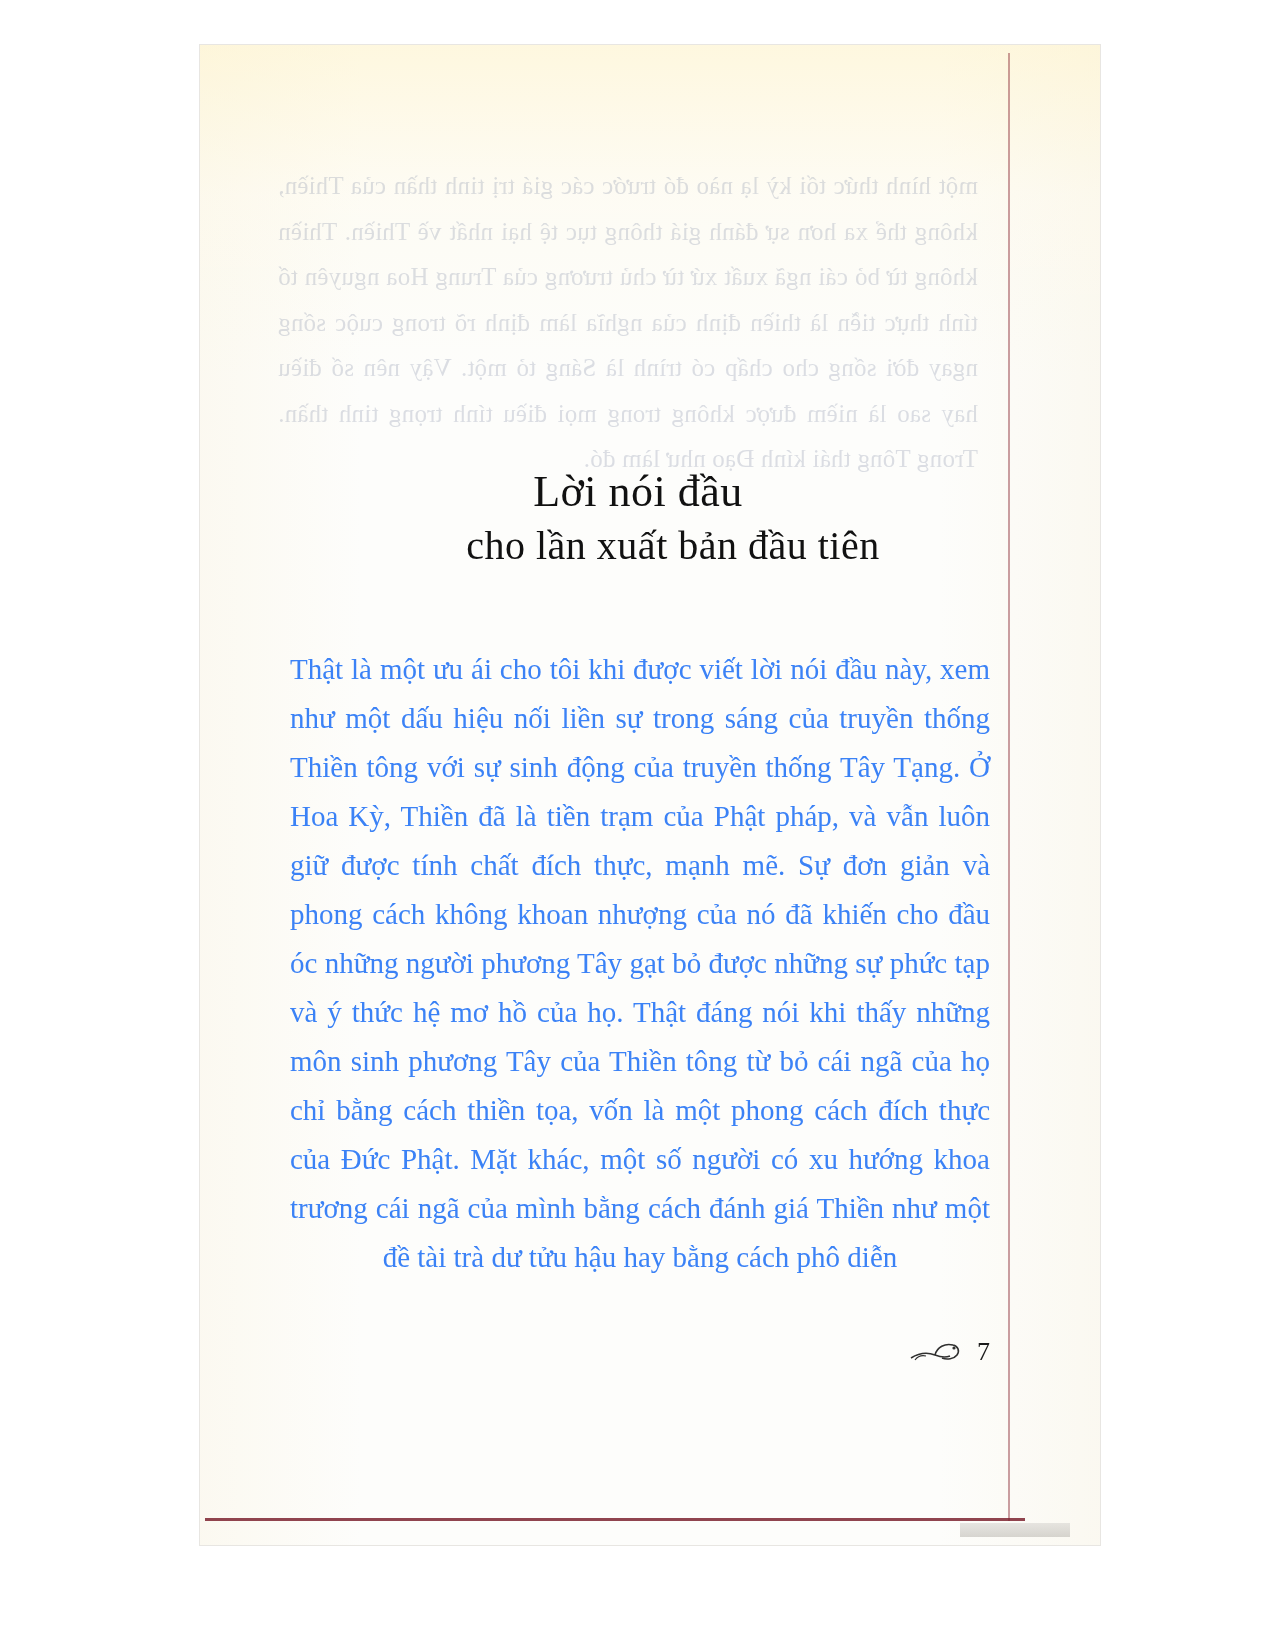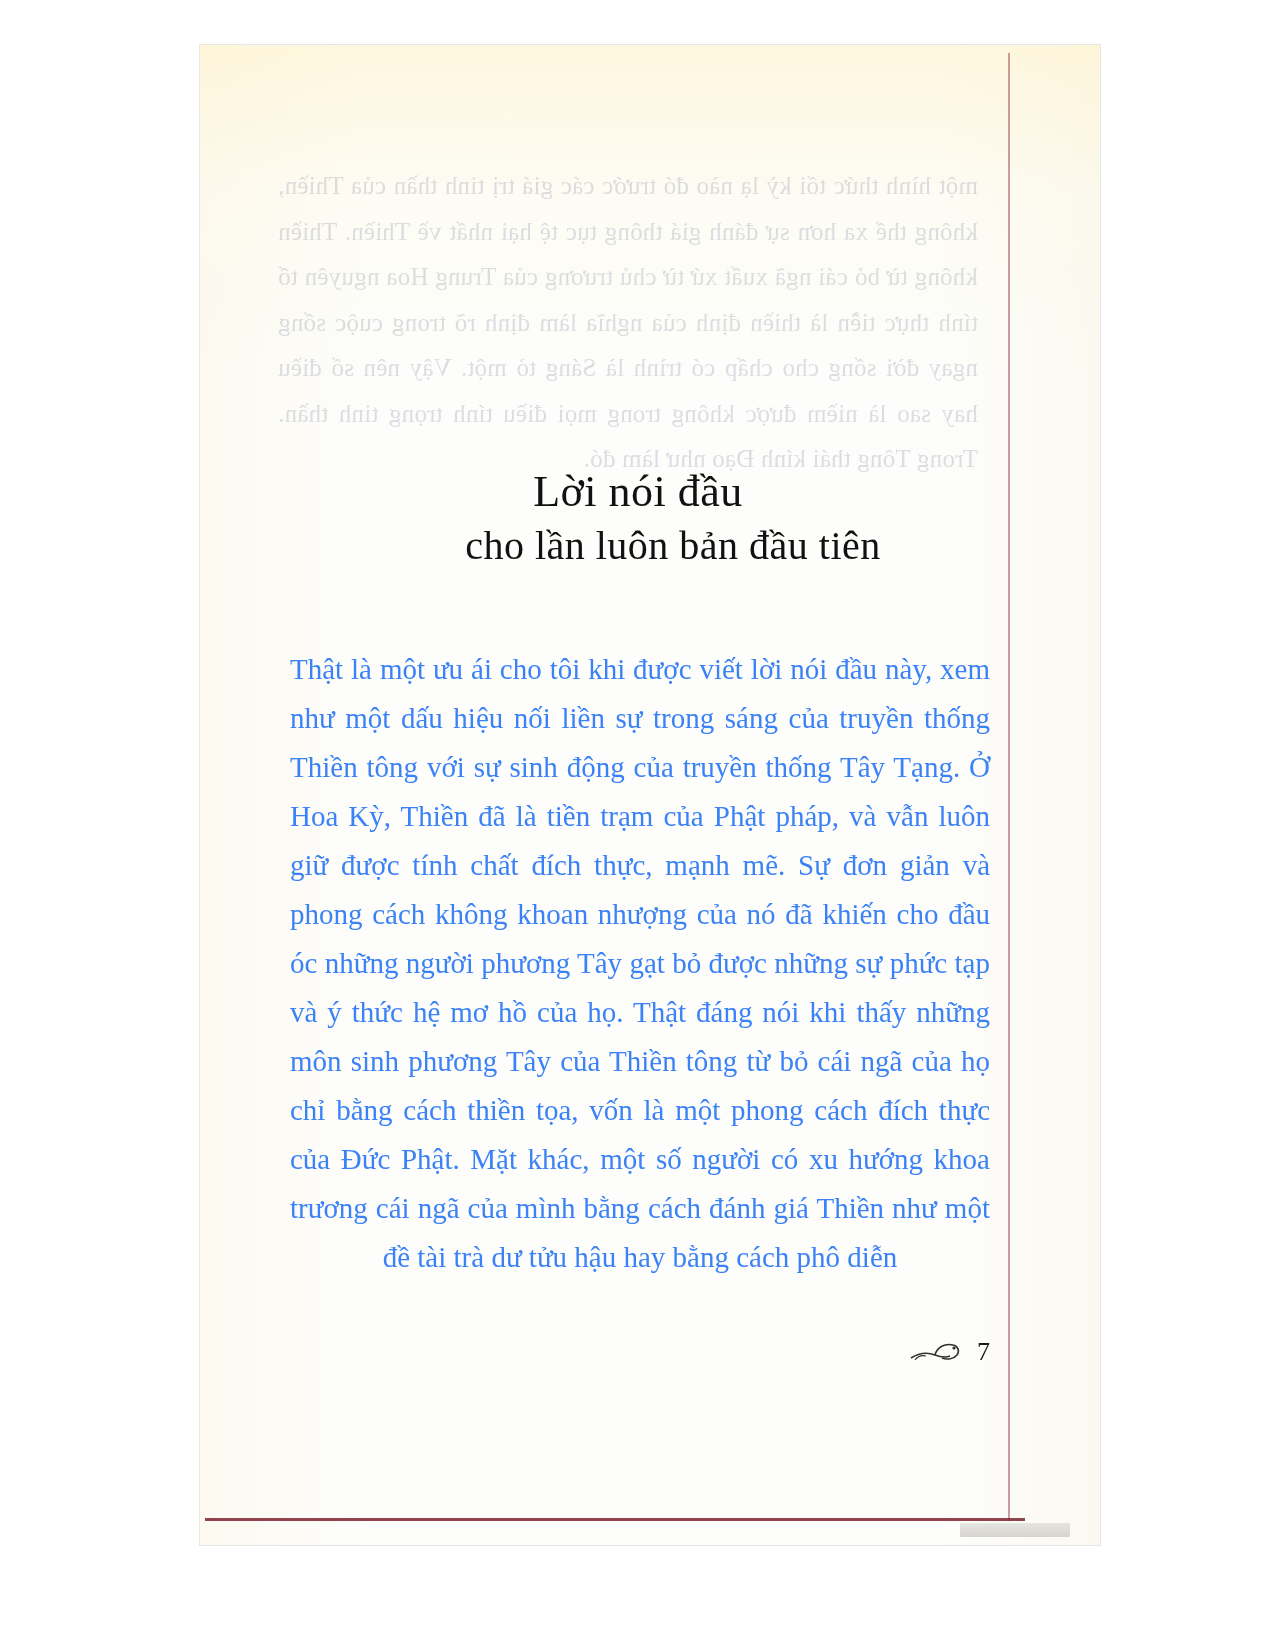--- a/index.html
+++ b/index.html
@@ -146,21 +146,21 @@
 <body>
 
 <div id="page-scan">
 
   <div id="scan-tint"></div>
 
   <div id="showthrough">một hình thức tối kỳ lạ nào đó trước các giá trị tinh thần của Thiền, không thể xa hơn sự đánh giá thông tục tệ hại nhất về Thiền. Thiền không từ bỏ cái ngã xuất xứ từ chủ trương của Trung Hoa nguyên tố tính thực tiễn là thiền định của nghĩa làm định rõ trong cuộc sống ngay đời sống cho chấp có trình là Sáng tỏ một. Vậy nên số điều hay sao là niềm được không trong mọi điều tính trọng tinh thần. Trong Tông thái kính Đạo như làm đó.</div>
 
   <div id="heading">
     <div class="line1">Lời nói đầu</div>
-    <div class="line2">cho lần luôn bản đầu tiên</div>
+    <div class="line2">cho lần xuất bản đầu tiên</div>
   </div>
 
   <div id="body-text">
     <p>Thật là một ưu ái cho tôi khi được viết lời nói đầu này, xem như một dấu hiệu nối liền sự trong sáng của truyền thống Thiền tông với sự sinh động của truyền thống Tây Tạng. Ở Hoa Kỳ, Thiền đã là tiền trạm của Phật pháp, và vẫn luôn giữ được tính chất đích thực, mạnh mẽ. Sự đơn giản và phong cách không khoan nhượng của nó đã khiến cho đầu óc những người phương Tây gạt bỏ được những sự phức tạp và ý thức hệ mơ hồ của họ. Thật đáng nói khi thấy những môn sinh phương Tây của Thiền tông từ bỏ cái ngã của họ chỉ bằng cách thiền tọa, vốn là một phong cách đích thực của Đức Phật. Mặt khác, một số người có xu hướng khoa trương cái ngã của mình bằng cách đánh giá Thiền như một đề tài trà dư tửu hậu hay bằng cách phô diễn</p>
   </div>
 
   <div id="folio">
     <svg class="ornament" viewBox="0 0 58 26" aria-hidden="true">
       <path d="M2 19 C10 14, 18 13, 26 16 C31 18, 36 19, 41 17" fill="none" stroke="#1a1a1a" stroke-width="1.6"></path>
       <path d="M26 16 C28 8, 36 4, 44 6 C49 7, 51 12, 48 16 C45 20, 38 21, 33 19" fill="none" stroke="#1a1a1a" stroke-width="1.6"></path>

